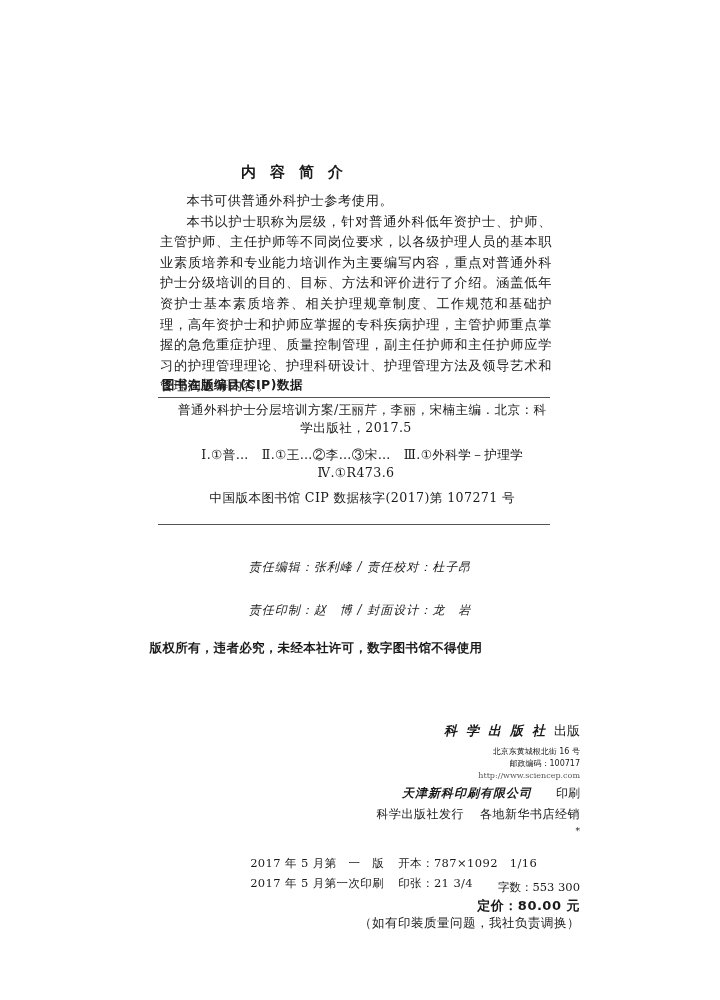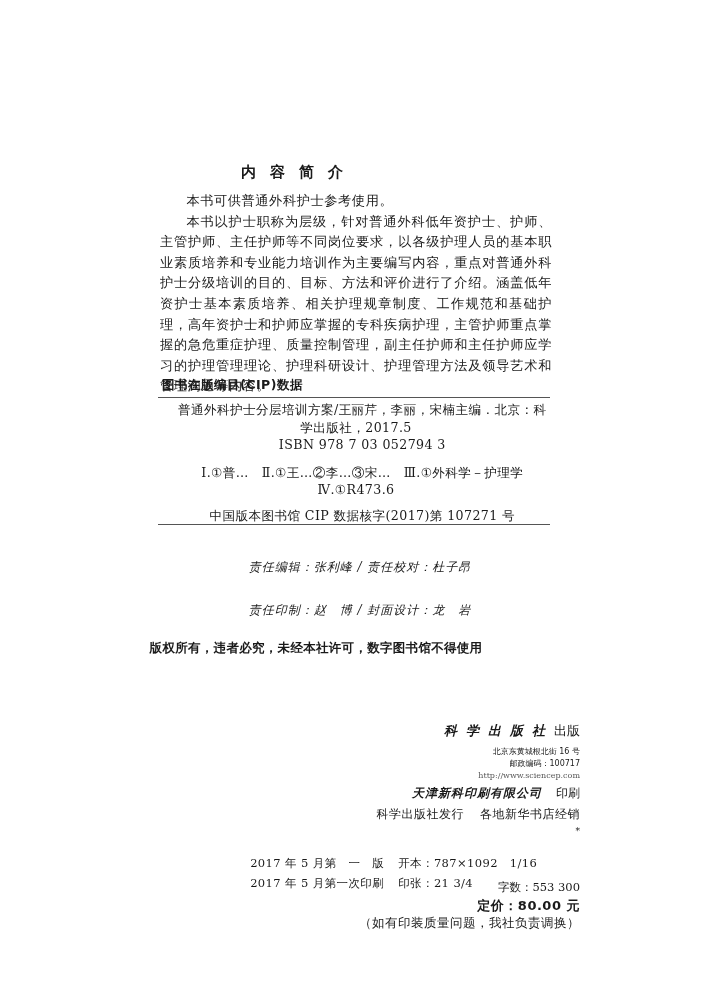--- a/index.html
+++ b/index.html
@@ -63,21 +63,21 @@
     font-family: "DejaVu Serif", "Liberation Serif", serif;
     font-weight: bold; font-style: italic; letter-spacing: 9px; font-size: 13px;
   }
   .pub-suffix { font-family: "DejaVu Sans", "Liberation Sans", sans-serif; font-size: 13px; }
   .small { font-size: 8px; line-height: 11px; font-family: "DejaVu Sans", "Liberation Sans", sans-serif; }
   .addr { top: 746px; }
   .zip { top: 758px; }
   .url { top: 770px; color: #555; font-family: "DejaVu Serif", "Liberation Serif", serif; }
   .printer-line { top: 785px; font-size: 12px; }
   .printer-logo { font-weight: bold; font-style: italic; letter-spacing: 1px; }
-  .printer-suffix { font-family: "DejaVu Sans", "Liberation Sans", sans-serif; margin-left: 14px; }
+  .printer-suffix { font-family: "DejaVu Sans", "Liberation Sans", sans-serif; margin-left: 24px; }
   .dist-line { top: 806px; font-size: 12px; font-family: "DejaVu Sans", "Liberation Sans", sans-serif; letter-spacing: 0.5px; }
   .dist-line span + span { margin-left: 16px; }
   .star { top: 826px; font-size: 9px; }
   .ed-line, .pr-line { left: 242px; font-size: 11.5px; letter-spacing: 0.4px; white-space: pre; }
   .ed-line { top: 842px; }
   .pr-line { top: 862px; }
   .ed-line span + span, .pr-line span + span { margin-left: 14px; }
   .words { top: 880px; font-size: 11.5px; }
   .price {
     top: 897px; font-family: "DejaVu Sans", "Liberation Sans", sans-serif;
@@ -91,21 +91,20 @@
 <div class="abs title">内容简介</div>
 <div class="abs abstract">
   <p>本书可供普通外科护士参考使用。</p>
   <p>本书以护士职称为层级，针对普通外科低年资护士、护师、主管护师、主任护师等不同岗位要求，以各级护理人员的基本职业素质培养和专业能力培训作为主要编写内容，重点对普通外科护士分级培训的目的、目标、方法和评价进行了介绍。涵盖低年资护士基本素质培养、相关护理规章制度、工作规范和基础护理，高年资护士和护师应掌握的专科疾病护理，主管护师重点掌握的急危重症护理、质量控制管理，副主任护师和主任护师应学习的护理管理理论、护理科研设计、护理管理方法及领导艺术和管理沟通等内容。</p>
 </div>
 
 <div class="abs cip-head">图书在版编目(CIP)数据</div>
 <div class="abs rule top"></div>
 <div class="abs cip-body">
   <p>普通外科护士分层培训方案/王丽芹，李丽，宋楠主编．北京：科学出版社，2017.5</p>
-  <p>ISBN 978 7 03 052794 3</p>
   <p class="gap">Ⅰ.①普…　Ⅱ.①王…②李…③宋…　Ⅲ.①外科学－护理学　Ⅳ.①R473.6</p>
   <p class="gap2">中国版本图书馆 CIP 数据核字(2017)第 107271 号</p>
 </div>
 <div class="abs rule bottom"></div>
 
 <div class="abs credits">
   <div>责任编辑：张利峰 / 责任校对：杜子昂</div>
   <div>责任印制：赵　博 / 封面设计：龙　岩</div>
 </div>
 

